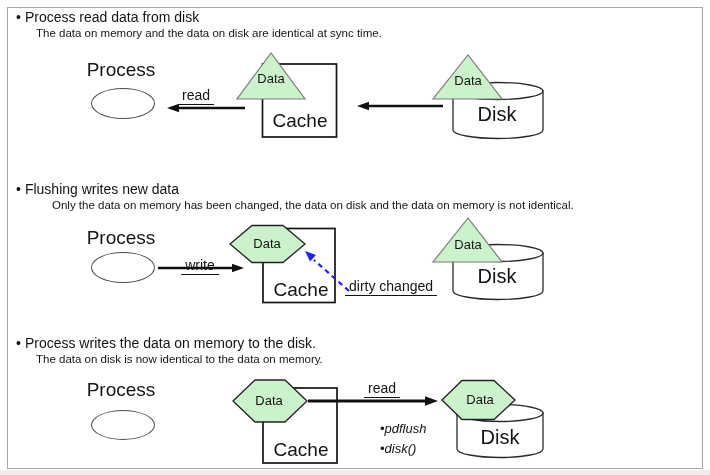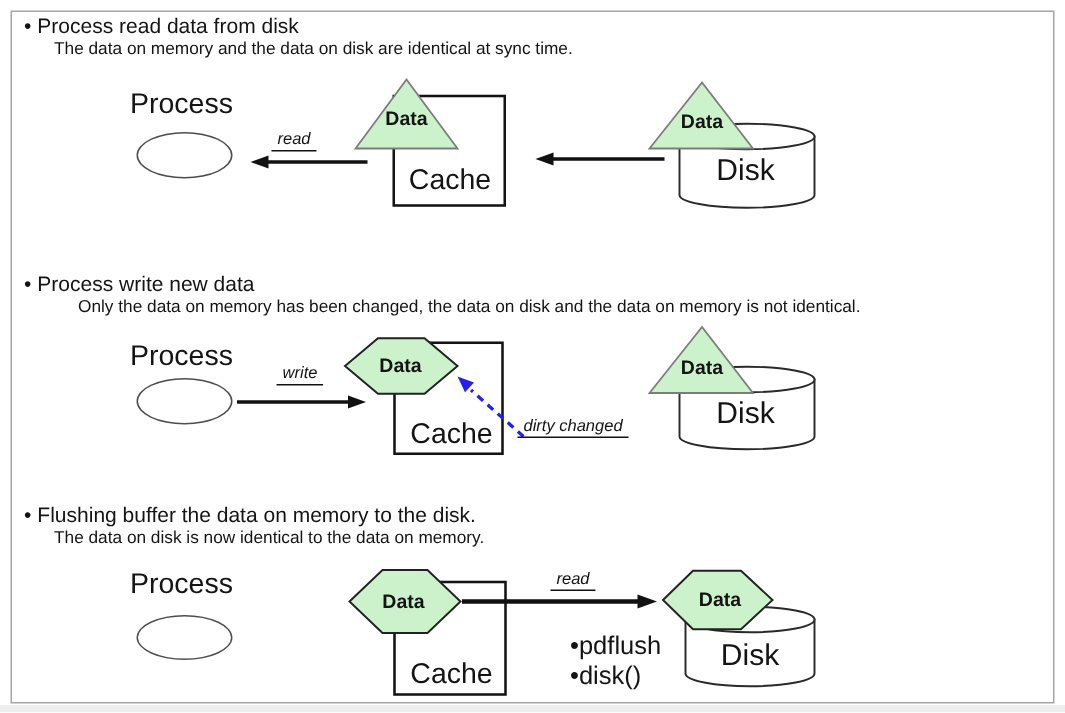--- a/index.html
+++ b/index.html
@@ -10,23 +10,23 @@
   }
   .panel { position:absolute; left:7px; top:7px; width:696px; height:462px;
            border:1px solid #a6a6a6; background:#fff; }
   .bottom-edge { position:absolute; left:0; top:470px; width:710px; height:5px; background:#eeeeee; }
   .abs { position:absolute; white-space:nowrap; }
   .c { transform:translateX(-50%); }
   .sec-title { font-size:14px; display:flex; gap:4px; align-items:baseline; }
   .sec-sub { font-size:11.5px; }
   .big { font-size:19px; }
   .disk-lbl { font-size:20px;text-align:center; }
-  .data-lbl { font-size:13px;font-weight:bold; }
-  .alabel { font-size:11px; border-bottom:1.5px solid #111; padding:0 4px 1px;font-style:italic; }
-  .mech { font-size:17px; }
+  .data-lbl { font-size:13px; }
+  .alabel { font-size:14px; border-bottom:1.5px solid #111; padding:0 4px 1px; }
+  .mech { font-size:13px;font-style:italic; }
   .ellipse { position:absolute; border:1.4px solid #4d4d4d; border-radius:50%; background:#fff; }
   svg.overlay { position:absolute; left:0; top:0; }
   .boxline { fill:#ffffff; stroke:#141414; stroke-width:1.7; }
   .cyl { fill:#ffffff; stroke:#2a2a2a; stroke-width:1.3; }
   .shaft { stroke:#111; stroke-width:2.4; }
   .head { fill:#111; }
   .tri { fill:#ccf2cc; stroke:#7c7c7c; stroke-width:1.2; }
   .hex { fill:#ccf2cc; stroke:#222; stroke-width:1.3; }
   .dash { stroke:#2222ee; stroke-width:2.2; stroke-dasharray:5,4; fill:none; }
   .dash-head { fill:#2222ee; }
@@ -94,35 +94,35 @@
 <div class="abs big c" style="left:121px; top:59px">Process</div>
 <div class="ellipse" style="left:91px; top:88px; width:64px; height:31px"></div>
 <div class="abs data-lbl c" style="left:271px; top:71px">Data</div>
 <div class="abs alabel c" style="left:196px; top:87px">read</div>
 <div class="abs big c" style="left:300px; top:110px">Cache</div>
 <div class="abs data-lbl c" style="left:468px; top:73px">Data</div>
 <div class="abs disk-lbl c" style="left:497px; top:103px">Disk</div>
 
 <div class="abs sec-title" style="left:16px; top:181px">
   <span>•</span>
-  <span>Process write new data</span>
+  <span>Flushing writes new data</span>
 </div>
 <div class="abs sec-sub" style="left:52px; top:199px">Only the data on memory has been changed, the data on disk and the data on memory is not identical.</div>
 <div class="abs big c" style="left:121px; top:227px">Process</div>
 <div class="ellipse" style="left:91px; top:252px; width:64px; height:31px"></div>
-<div class="abs alabel c" style="left:200px; top:243px">write</div>
+<div class="abs alabel c" style="left:200px; top:257px">write</div>
 <div class="abs data-lbl c" style="left:267px; top:236px">Data</div>
 <div class="abs big c" style="left:301px; top:279px">Cache</div>
 <div class="abs alabel" style="left:345px; top:278px">dirty changed</div>
 <div class="abs data-lbl c" style="left:468px; top:237px">Data</div>
 <div class="abs disk-lbl c" style="left:497px; top:265px">Disk</div>
 
 <div class="abs sec-title" style="left:16px; top:335px">
   <span>•</span>
-  <span>Flushing buffer the data on memory to the disk.</span>
+  <span>Process writes the data on memory to the disk.</span>
 </div>
 <div class="abs sec-sub" style="left:36px; top:353px">The data on disk is now identical to the data on memory.</div>
 <div class="abs big c" style="left:121px; top:379px">Process</div>
 <div class="ellipse" style="left:91px; top:410px; width:64px; height:30px"></div>
 <div class="abs data-lbl c" style="left:269px; top:393px">Data</div>
 <div class="abs big c" style="left:301px; top:439px">Cache</div>
 <div class="abs alabel c" style="left:382px; top:380px">read</div>
 <div class="abs mech" style="left:380px; top:421px">•pdflush</div>
 <div class="abs mech" style="left:380px; top:441px">•disk()</div>
 <div class="abs data-lbl c" style="left:480px; top:392px">Data</div>

